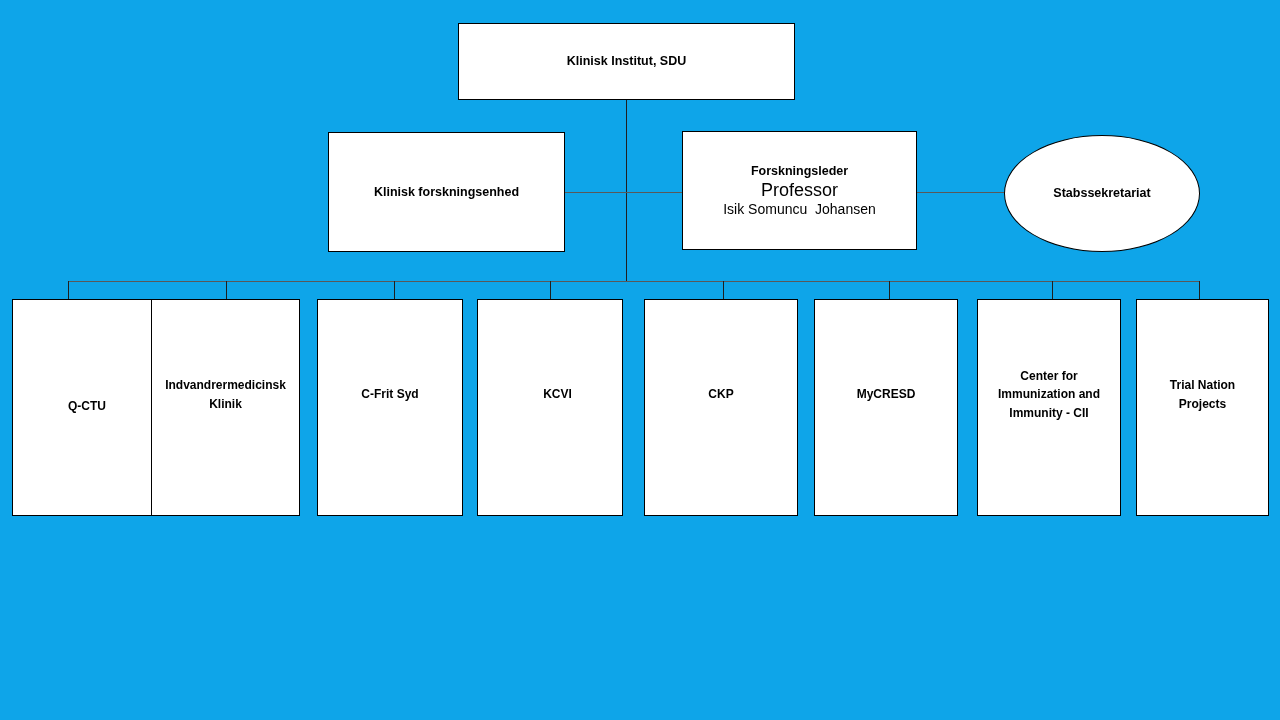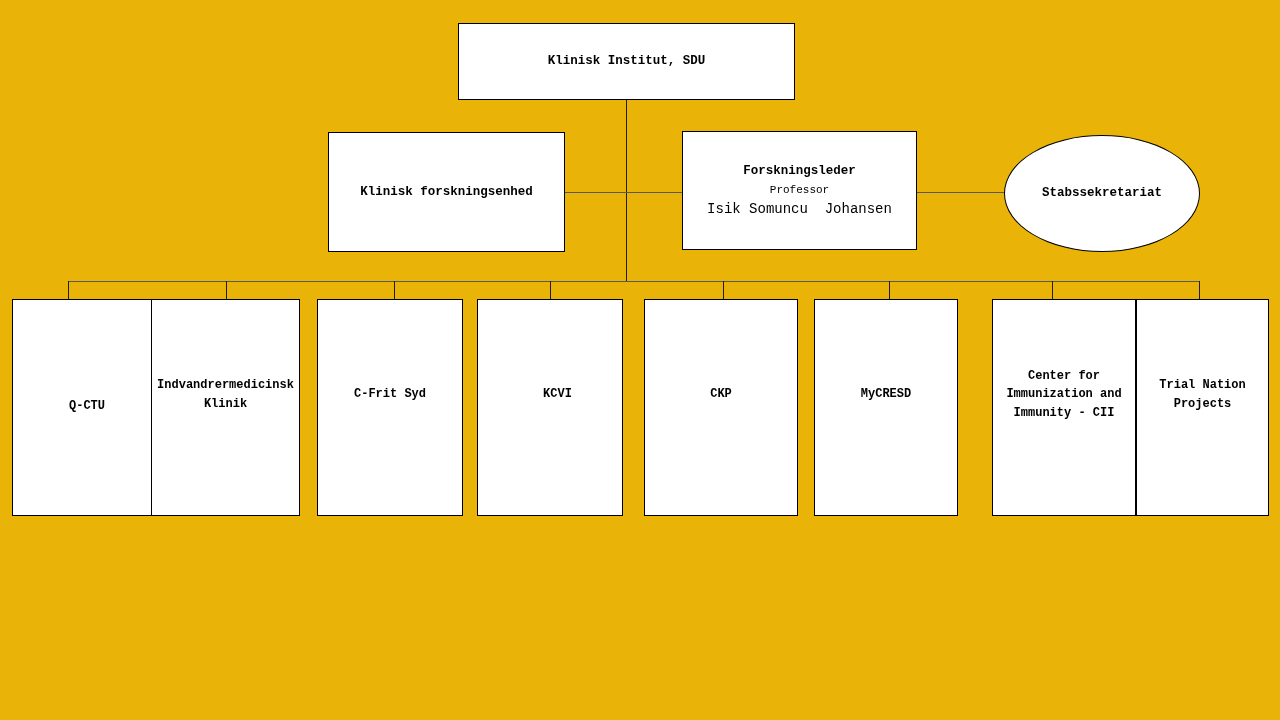--- a/index.html
+++ b/index.html
@@ -5,23 +5,22 @@
   html, body {
     margin: 0;
     padding: 0;
     background: #ffffff;
     font-family: "Liberation Sans", sans-serif;
   }
   #canvas {
     position: relative;
     width: 1280px;
     height: 720px;
-    background: #eab308;
+    background: #0ea5e9;
     overflow: hidden;
-    font-family: Liberation Mono, monospace;
   }
   
   .line { position: absolute; }
   .line.h { height: 1px; background: #595959; }
   .line.v { width: 1px; background: #1f1f1f; }
   
   .node {
     position: absolute;
     box-sizing: border-box;
     border: 1px solid #000000;
@@ -38,34 +37,34 @@
     font-size: 12.5px;
     line-height: 19px;
   }
   .node.ellipse { border-radius: 50%; }
   
   #root-box    { left: 458px; top: 23px;  width: 337px; height: 77px; }
   
   #kfe-box     { left: 328px; top: 132px; width: 237px; height: 120px; }
   #leader-box  { left: 682px; top: 131px; width: 235px; height: 119px; }
   #leader-box .ltitle { font-weight: bold;   font-size: 12.5px; line-height: 19px; }
-  #leader-box .lrole  { font-weight: normal; font-size: 11px; line-height: 19px; }
+  #leader-box .lrole  { font-weight: normal; font-size: 18px; line-height: 19px; }
   #leader-box .lname  { font-weight: normal; font-size: 14px; line-height: 19px; white-space: pre-wrap; }
   #stab-ellipse{ left: 1004px; top: 135px; width: 196px; height: 117px; }
   
   .node.unit   { top: 299px; height: 217px; padding: 0 5px; }
   .node.unit .lbl { font-size: 12px; line-height: 18.5px; transform: translateY(-13px); }
   #unit-0 { left: 12px;   width: 150px; }
   #unit-0 .lbl { transform: translateY(-1px); }
   #unit-1 { left: 151px;  width: 149px; padding: 0 2px; align-items: center; }
   #unit-2 { left: 317px;  width: 146px; }
   #unit-3 { left: 477px;  width: 146px; padding-left: 20px; }
   #unit-4 { left: 644px;  width: 154px; }
   #unit-5 { left: 814px;  width: 144px; }
-  #unit-6 { left: 977px;  width: 144px; padding: 0 6px; margin-left: 15px; }
+  #unit-6 { left: 977px;  width: 144px; padding: 0 6px; }
   #unit-7 { left: 1136px; width: 133px; padding: 0 10px; }
 </style>
 </head>
 <body>
 
 <div id="canvas">
 
   <div class="line v" style="left:626px; top:100px; height:181px;"></div>
   <div class="line h" style="left:565px; top:192px; width:117px;"></div>
   <div class="line h" style="left:917px; top:192px; width:100px;"></div>

